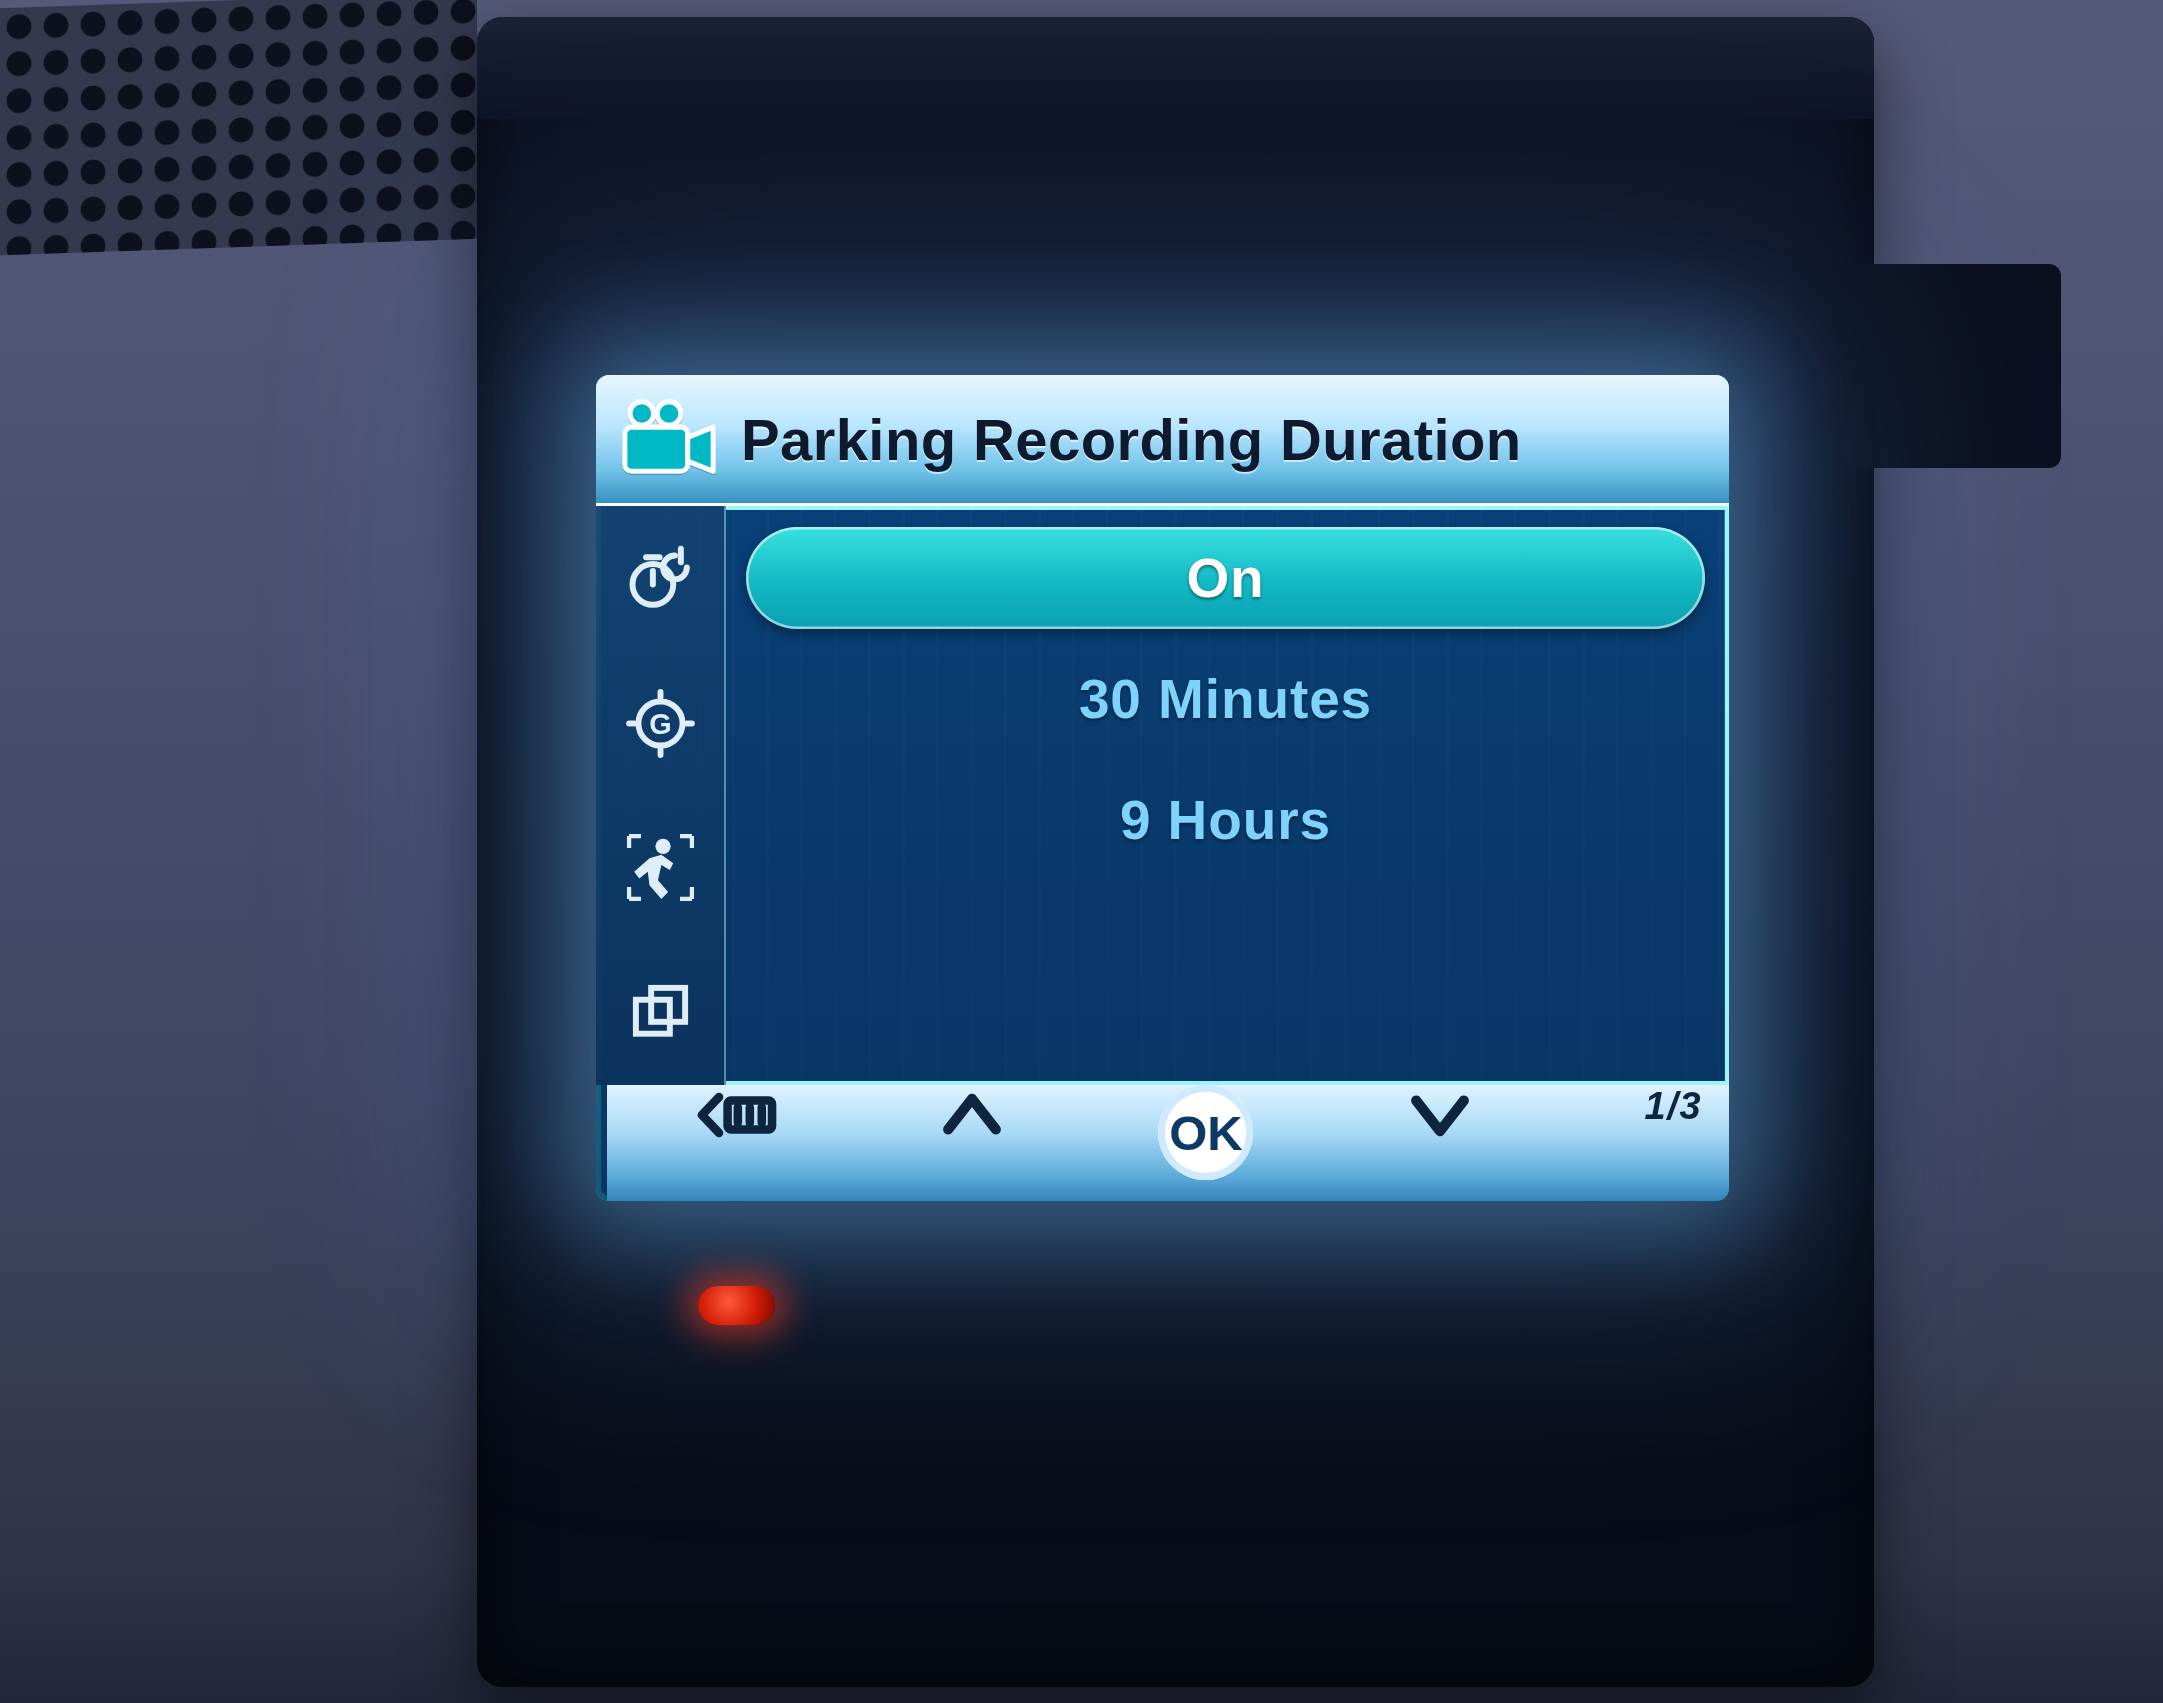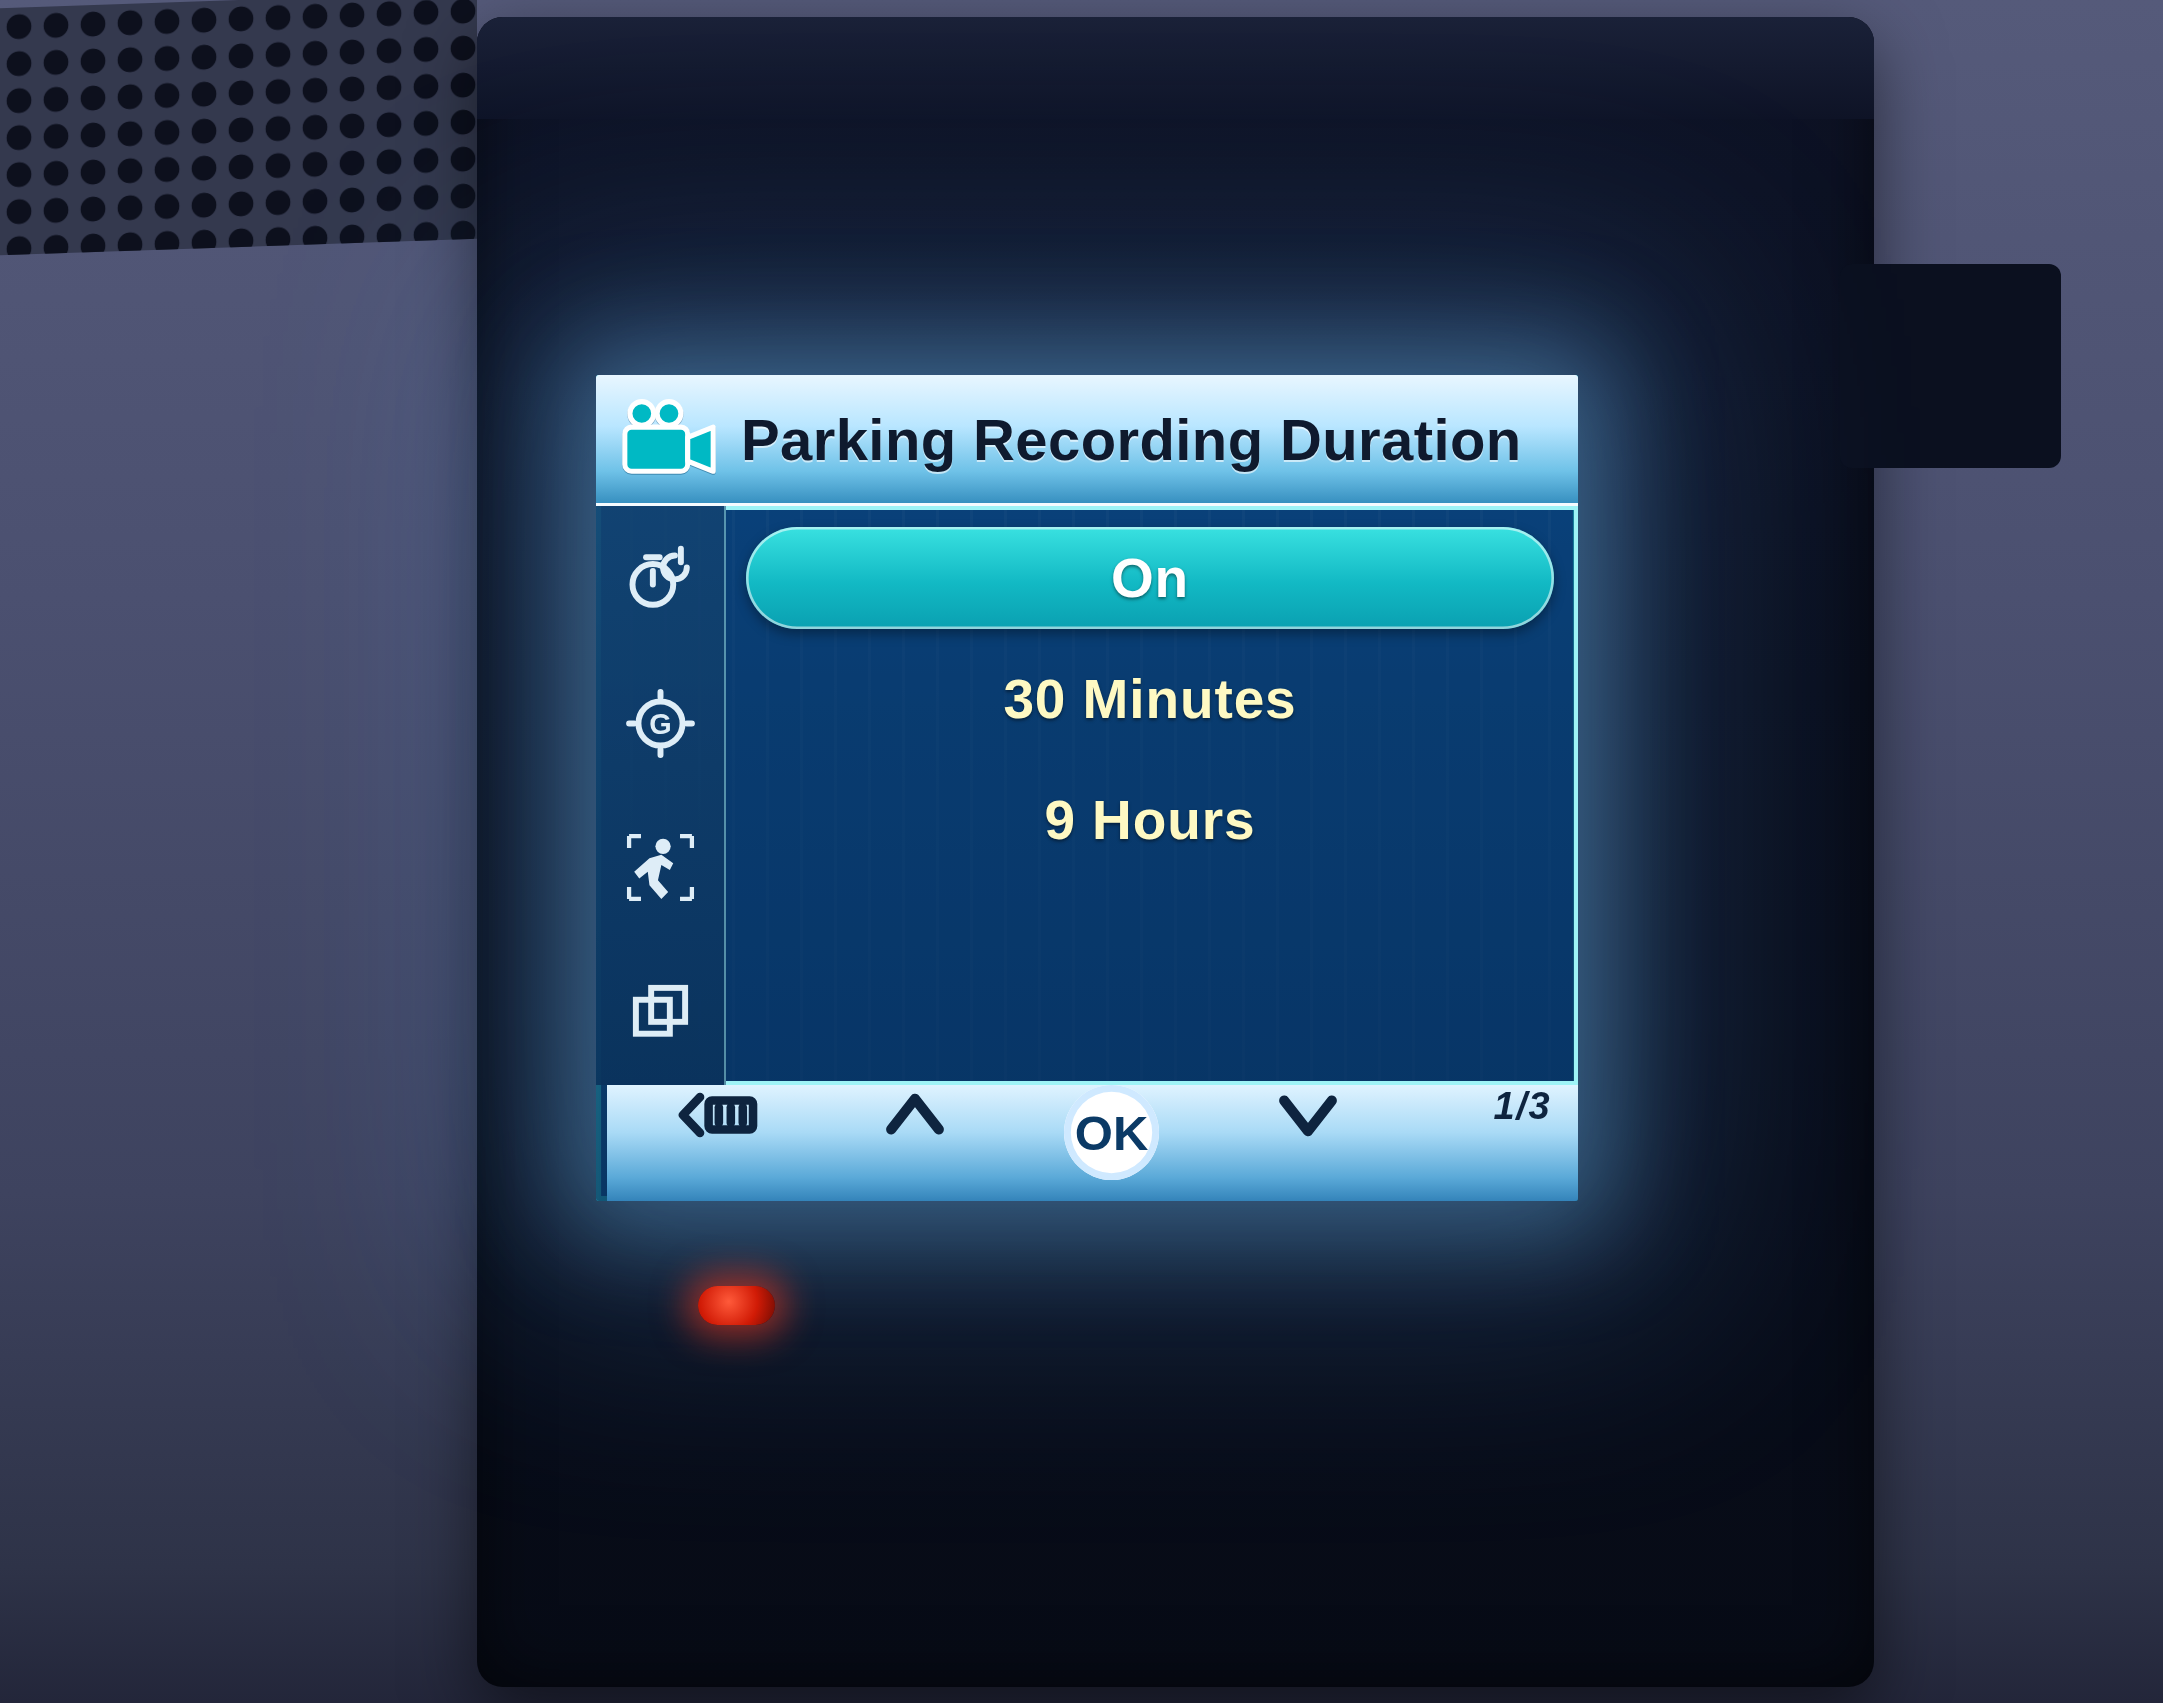--- a/index.html
+++ b/index.html
@@ -33,23 +33,23 @@
     background:linear-gradient(180deg,#1a2138 0%,#0e1326 100%);
     border-radius:25.6px 25.6px 0 0;
   }
   
   .mount{
     position:absolute;left:1840px;top:264px;width:221px;height:204px;
     background:#0b101f;border-radius:12px;
   }
   
   .screen{
-    position:absolute;left:596px;top:375px;width:982px;height:826px;
+    position:absolute;left:596px;top:375px;width:1133px;height:826px;
     background:#0c4f8e;
-    border-radius:3px;
+    border-radius:13px;
     box-shadow:
       0 0 102px 34px rgba(120,200,255,.35),
       0 0 239px 102px rgba(90,170,255,.22),
       inset 0 0 0 5.1px #2ed3d9;
     overflow:hidden;
     color:#fff;
   }
   .screen::after{ 
     content:"";position:absolute;inset:0;
     background:
@@ -83,21 +83,21 @@
   }
   .side svg{opacity:.95}
   .opts{
     flex:1;position:relative;
     border:4.3px solid #9ef3f6;border-left:none;
     background:rgba(6,50,100,.35);
     display:flex;flex-direction:column;padding:17px 20.4px;
   }
   .opt{
     height:102px;display:flex;align-items:center;justify-content:center;
-    font-size:55px;font-weight:600;letter-spacing:0.9px;color:#fef9c3;
+    font-size:55px;font-weight:600;letter-spacing:0.9px;color:#7dd3fc;
     text-shadow:0 1.7px 3.4px rgba(0,0,0,.45);
     margin-bottom:19px;
   }
   .opt.sel{
     background:linear-gradient(180deg,#39e1e0 0%,#12b9c4 55%,#0aa0b1 100%);
     border-radius:51px;
     box-shadow:inset 0 0 0 2.6px rgba(255,255,255,.55),0 5.1px 12px rgba(0,0,0,.35);
     color:#fff;
   }
   .ftr{

